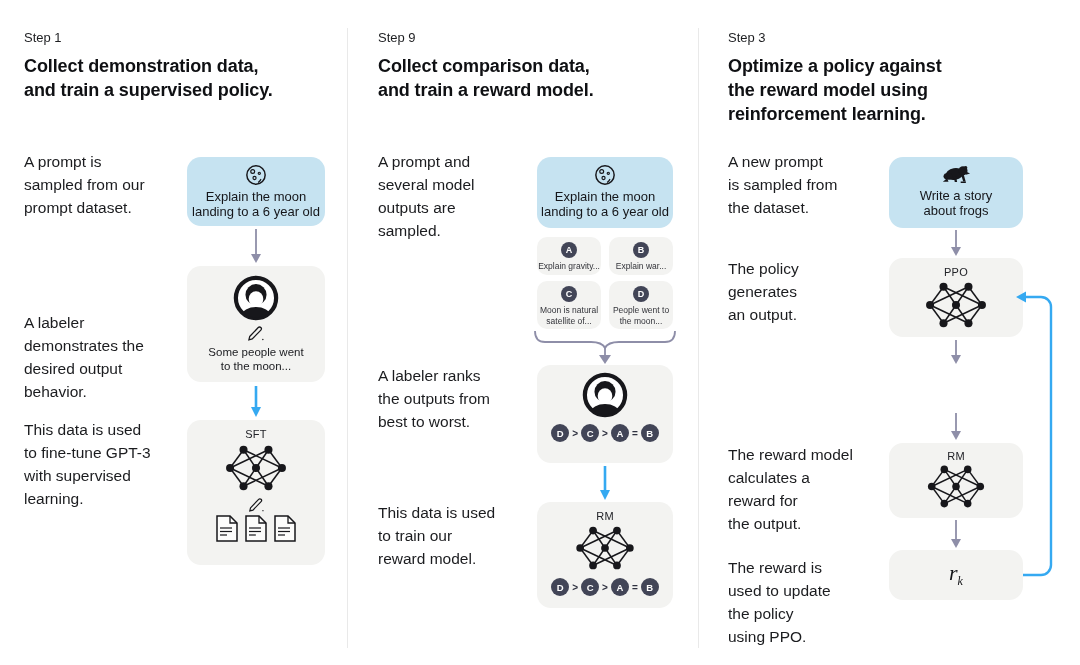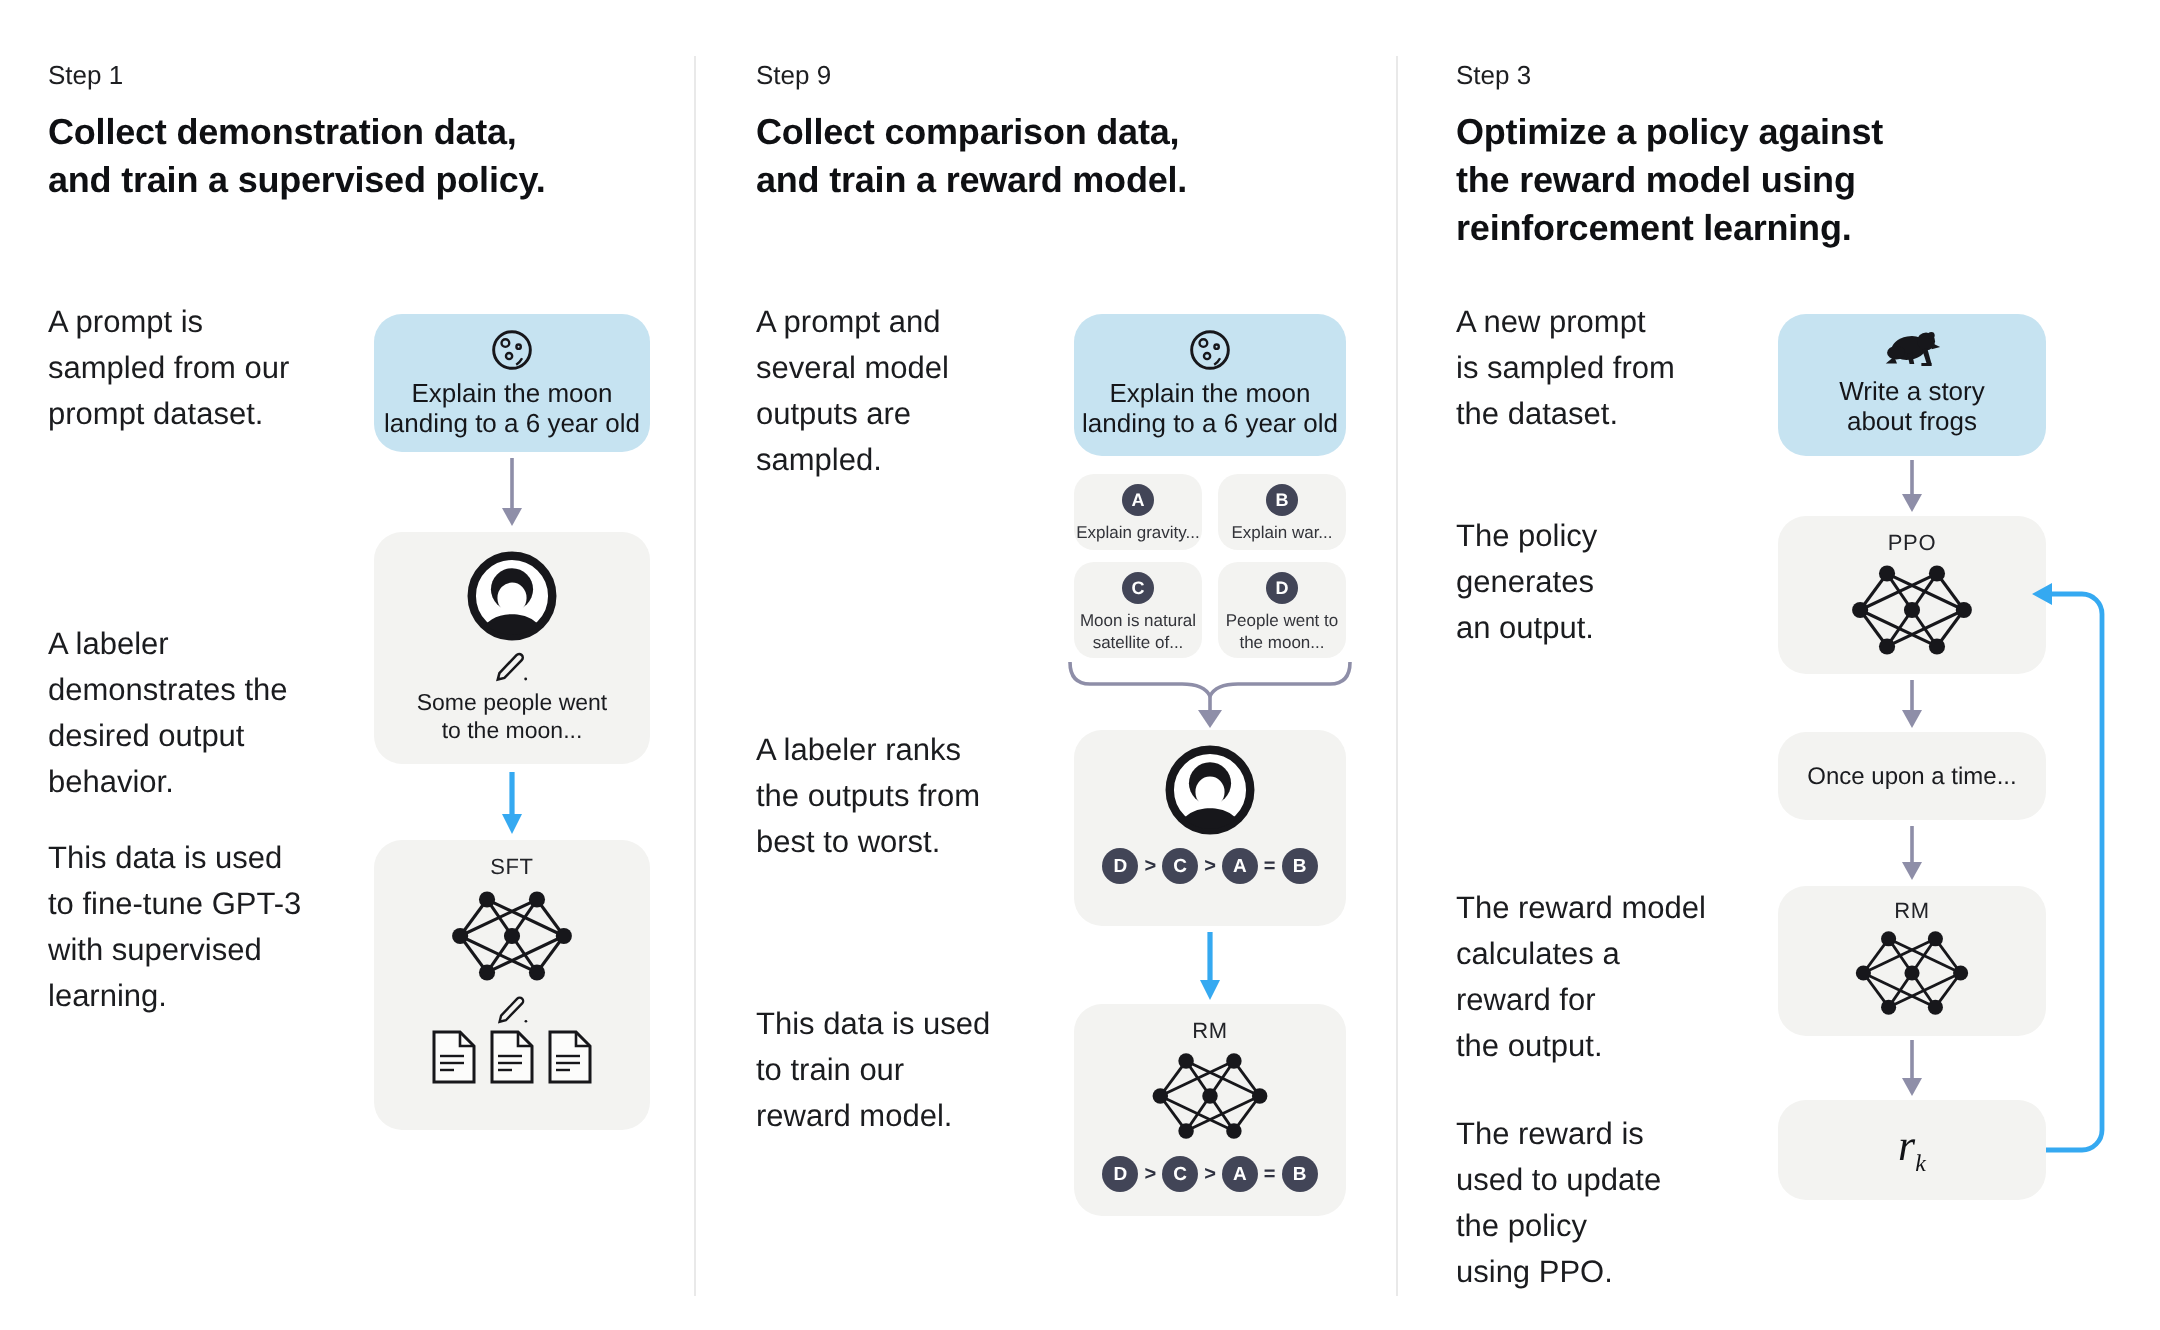--- a/index.html
+++ b/index.html
@@ -379,23 +379,20 @@
     </span>
   </div>
 
   <div class="arrow" style="left:950px;top:340px;">
     <svg width="12" height="24">
         <line x1="6" y1="0" x2="6" y2="16" stroke="#8e8ea8" stroke-width="1.8"></line>
         <polygon points="1,15 11,15 6,24" fill="#8e8ea8"></polygon>
       </svg>
   </div>
 
-  <div class="fbox model-box" style="left:889px;top:366px;width:134px;height:44px;justify-content:center;">
-    <div class="out-text">Once upon a time...</div>
-  </div>
 
   <div class="arrow" style="left:950px;top:413px;">
     <svg width="12" height="27">
         <line x1="6" y1="0" x2="6" y2="19" stroke="#8e8ea8" stroke-width="1.8"></line>
         <polygon points="1,18 11,18 6,27" fill="#8e8ea8"></polygon>
       </svg>
   </div>
 
   <div class="fbox model-box" style="left:889px;top:443px;width:134px;height:75px;">
     <div class="box-label" style="margin-top:7px;">RM</div>

